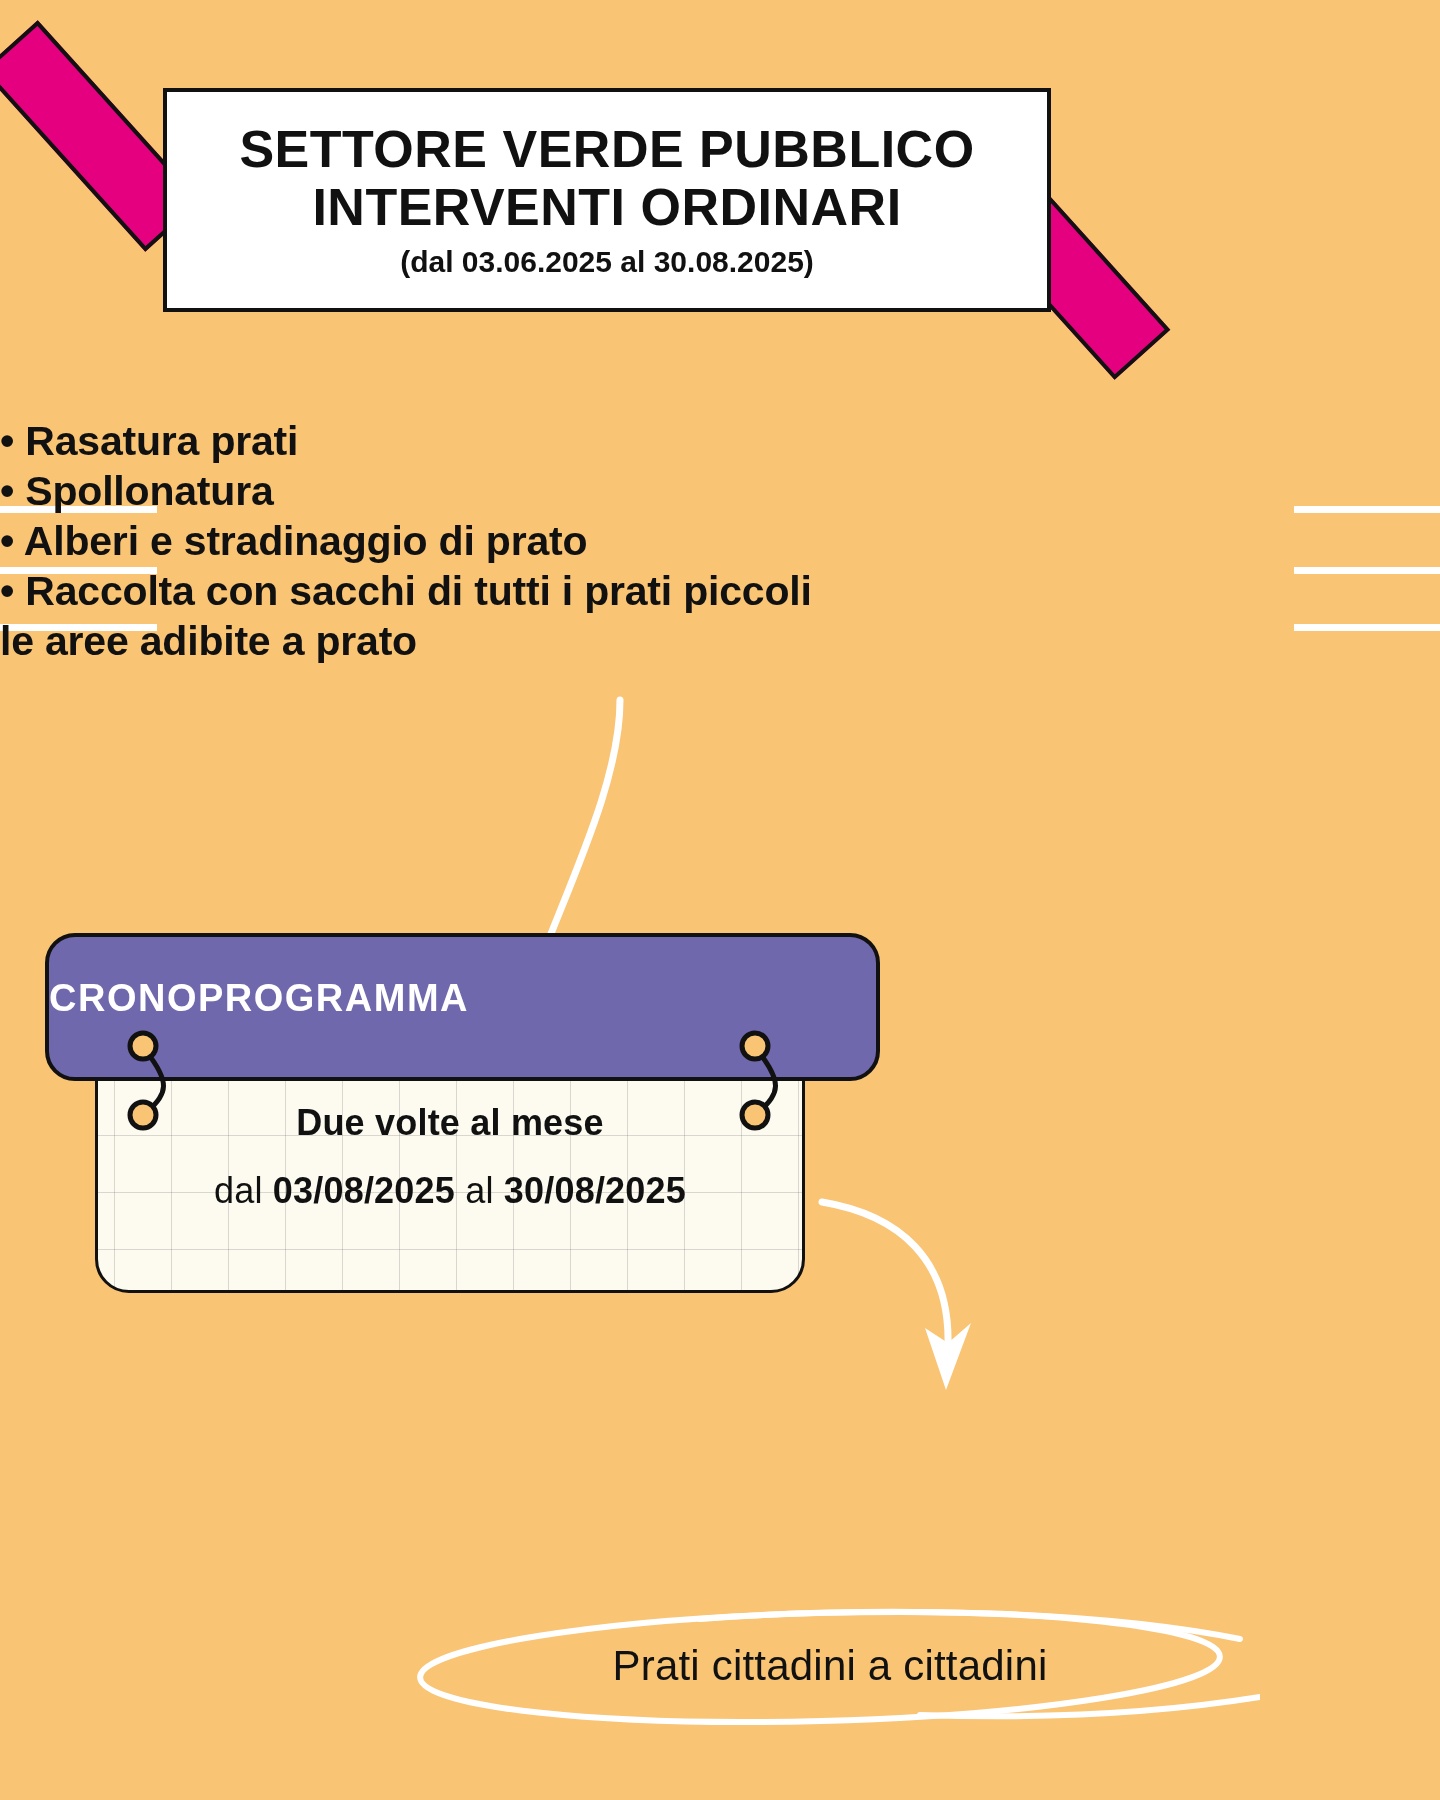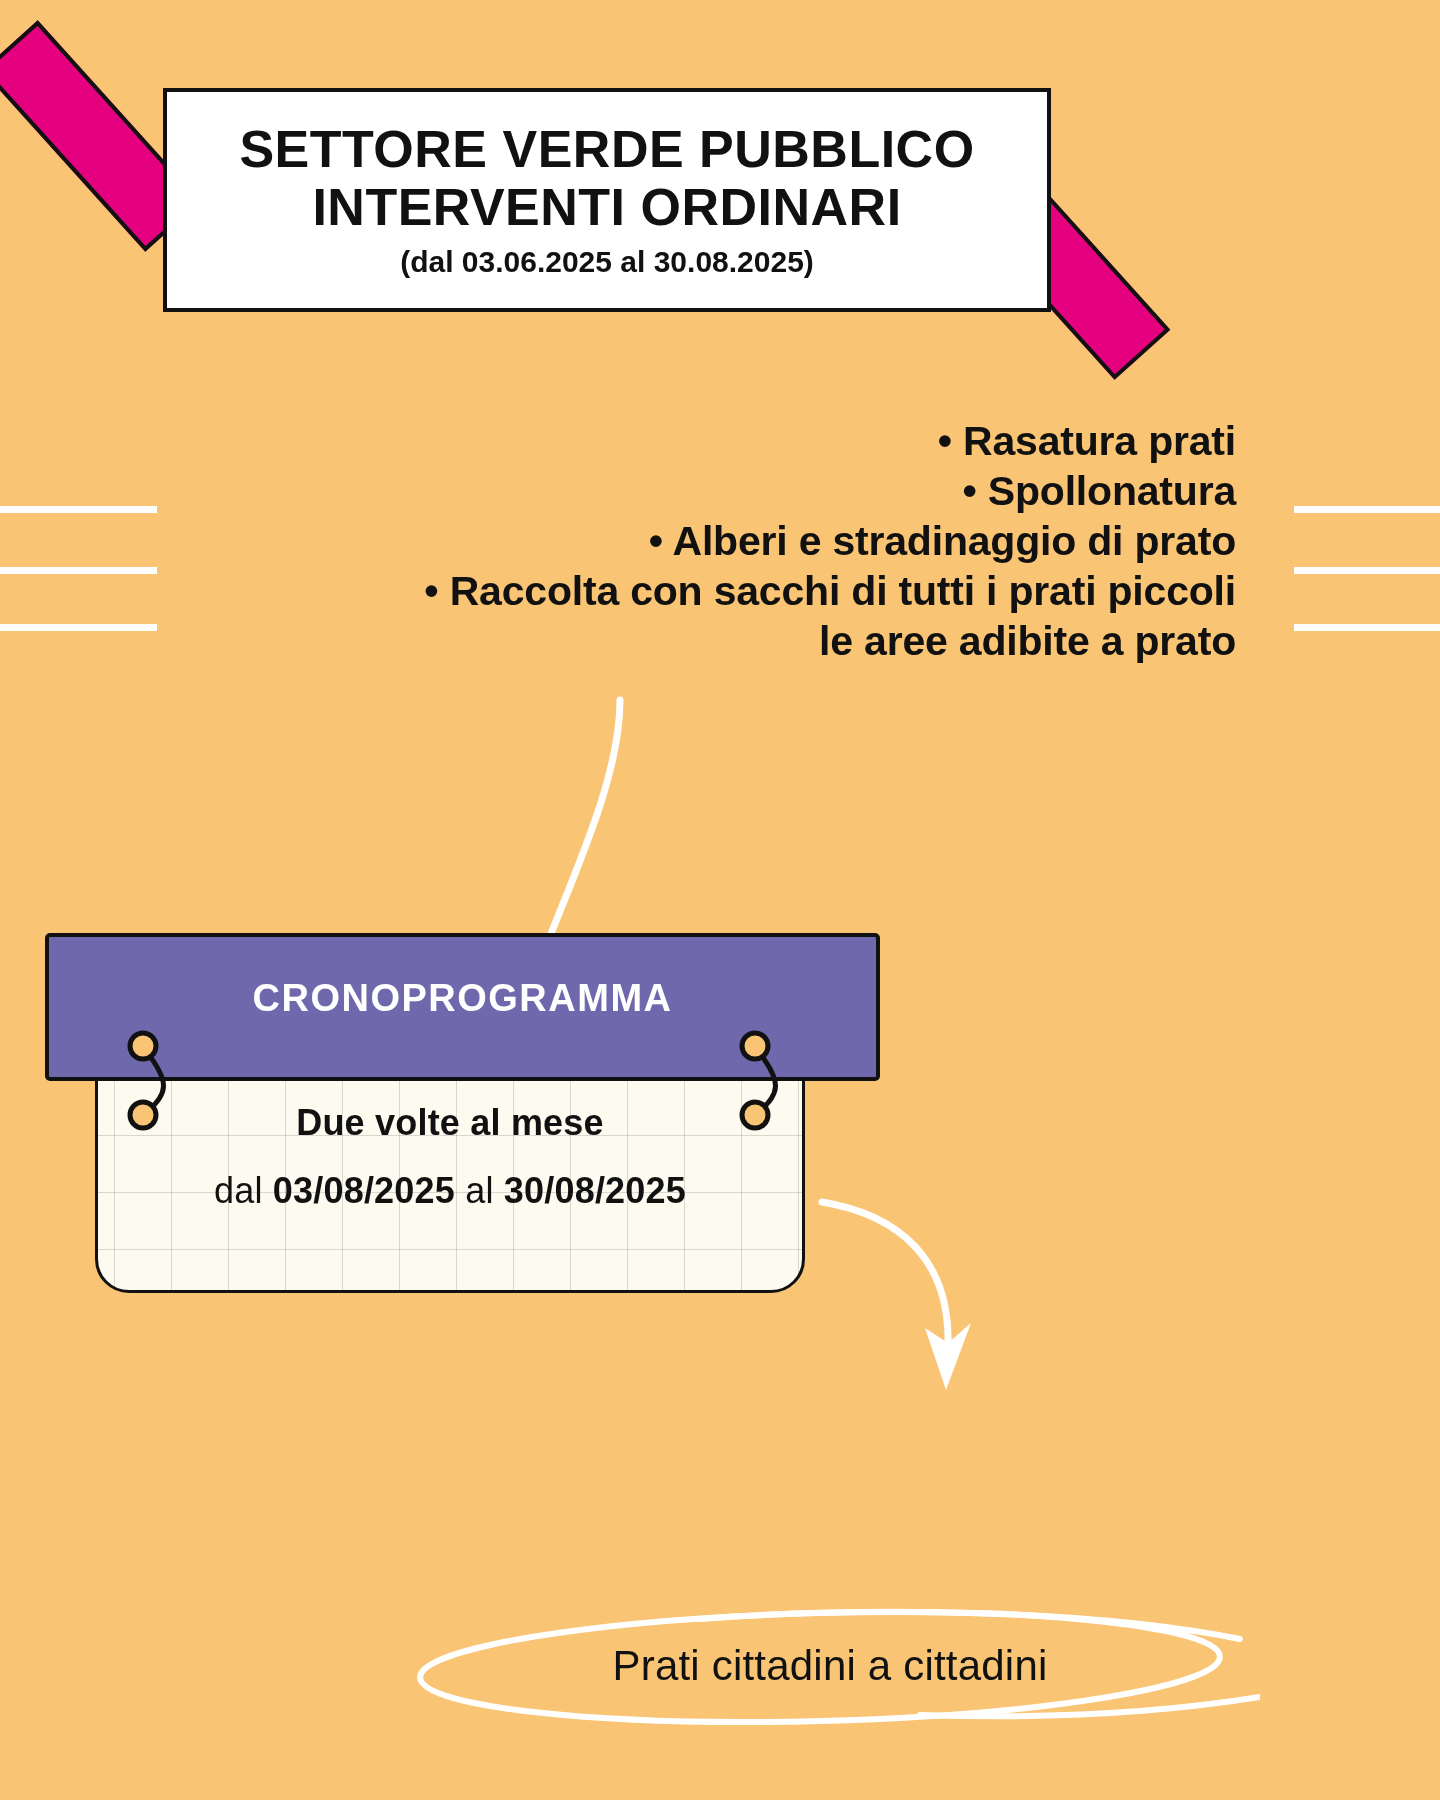--- a/index.html
+++ b/index.html
@@ -90,21 +90,21 @@
     text-align: center;
     white-space: nowrap;
   }
 
   
   #bullet-list {
     position: absolute;
     left: 0px;
     top: 416px;
     width: 1236px;
-    text-align: right;
+    text-align: left;
     z-index: 4;
   }
   .bullet-line {
     color: #111111;
     font-weight: 700;
     font-size: 41px;
     line-height: 50px;
     letter-spacing: -0.2px;
     white-space: nowrap;
   }
@@ -130,26 +130,25 @@
     z-index: 5;
   }
   #crono-header {
     position: absolute;
     left: 0px;
     top: 0px;
     width: 835px;
     height: 148px;
     background: #7068ac;
     border: 4px solid #111111;
-    border-radius: 5px;
+    border-radius: 30px;
     box-sizing: border-box;
     z-index: 3;
     display: flex;
     align-items: center;
-    justify-content: center;
   }
   #crono-title {
     color: #ffffff;
     font-weight: 700;
     font-size: 38px;
     letter-spacing: 1.5px;
     white-space: nowrap;
     margin-top: -18px;
   }
   #crono-paper {

